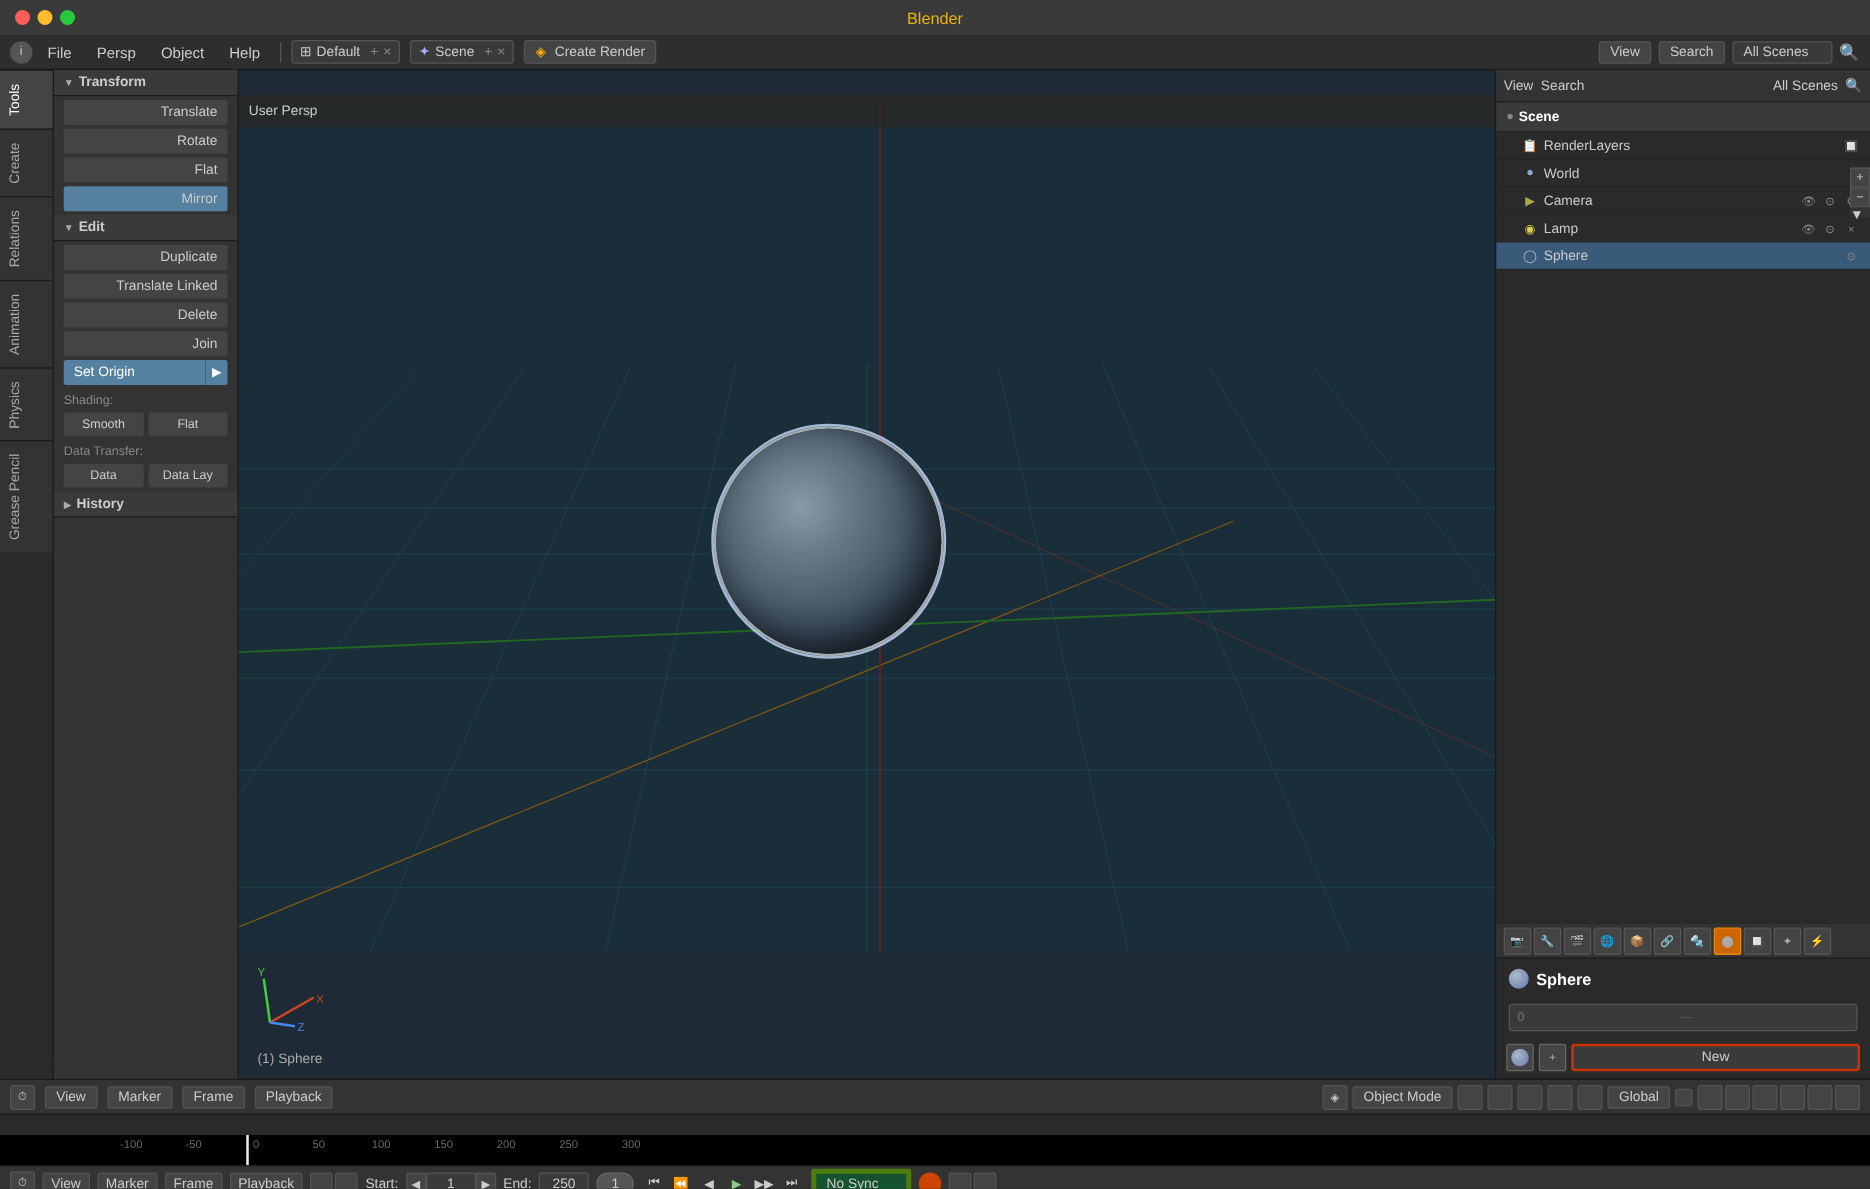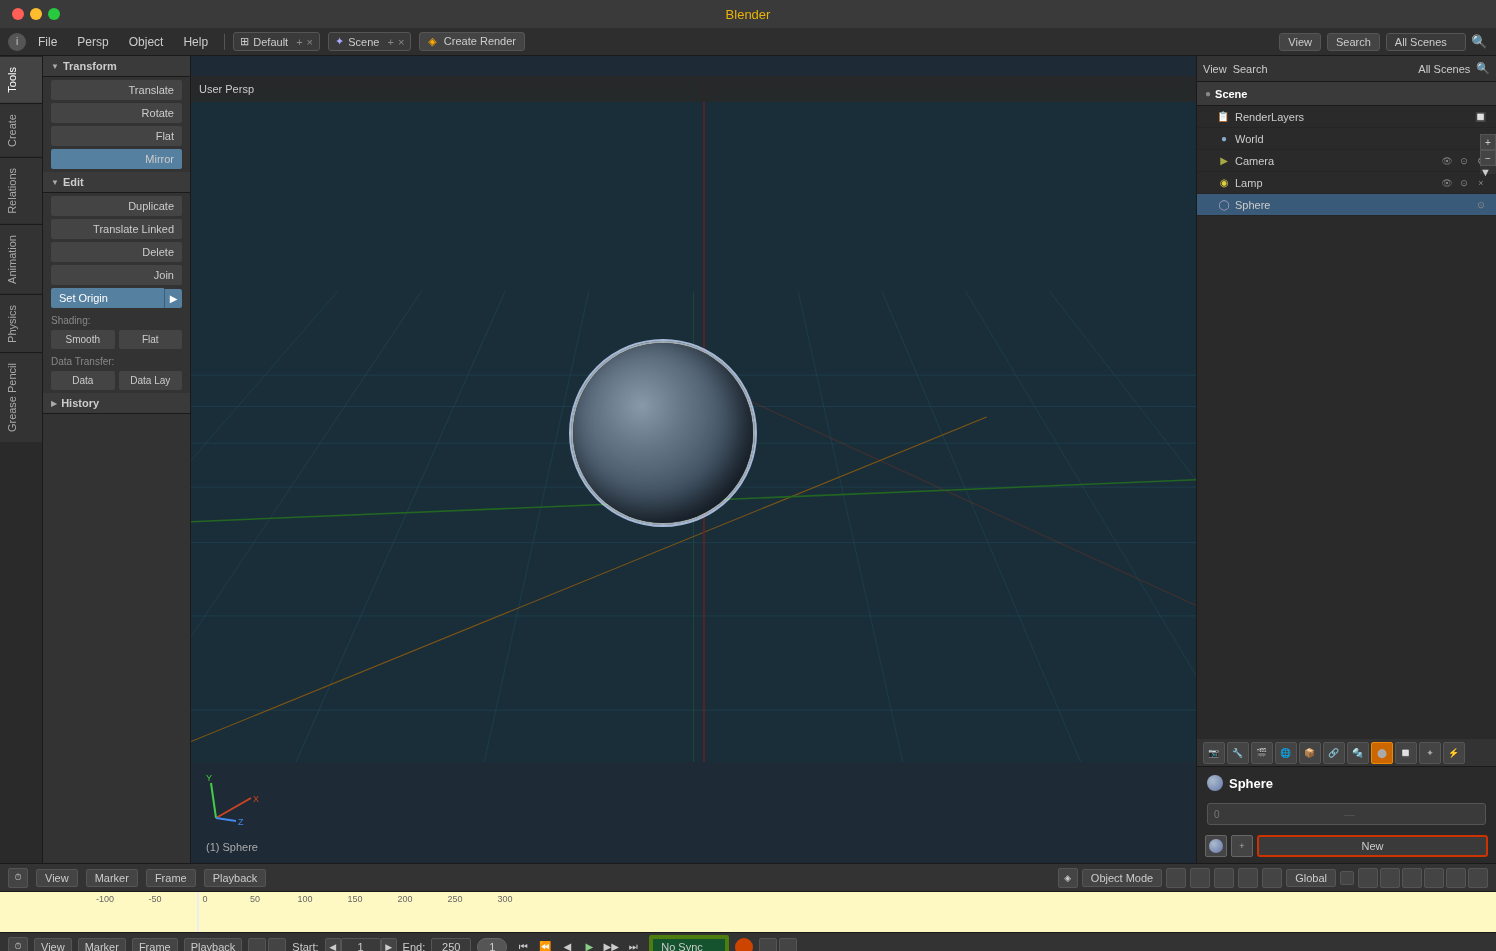--- a/index.html
+++ b/index.html
@@ -854,21 +854,21 @@
         <div style="width:20px;height:20px;background:#444;border:1px solid #555;border-radius:2px;"></div>
         <div style="width:20px;height:20px;background:#444;border:1px solid #555;border-radius:2px;"></div>
         <div style="width:20px;height:20px;background:#444;border:1px solid #555;border-radius:2px;"></div>
         <div style="width:20px;height:20px;background:#444;border:1px solid #555;border-radius:2px;"></div>
         <div style="width:20px;height:20px;background:#444;border:1px solid #555;border-radius:2px;"></div>
         <div style="width:20px;height:20px;background:#444;border:1px solid #555;border-radius:2px;"></div>
       </div>
     </div>
   </div>
 
-  <div style="position:relative;height:40px;background:#fef9c3;">
+  <div style="position:relative;height:24px;background:#000000;margin-top:16px;">
     <div style="position:absolute;top:0;bottom:0;left:197px;width:2px;background:#eee;"></div>
 
     <div style="position:absolute;top:2px;left:0;right:0;display:flex;padding-left:80px;">
       <span style="width:50px;font-size:9px;color:#666;text-align:center;">-100</span>
       <span style="width:50px;font-size:9px;color:#666;text-align:center;">-50</span>
       <span style="width:50px;font-size:9px;color:#666;text-align:center;">0</span>
       <span style="width:50px;font-size:9px;color:#666;text-align:center;">50</span>
       <span style="width:50px;font-size:9px;color:#666;text-align:center;">100</span>
       <span style="width:50px;font-size:9px;color:#666;text-align:center;">150</span>
       <span style="width:50px;font-size:9px;color:#666;text-align:center;">200</span>

